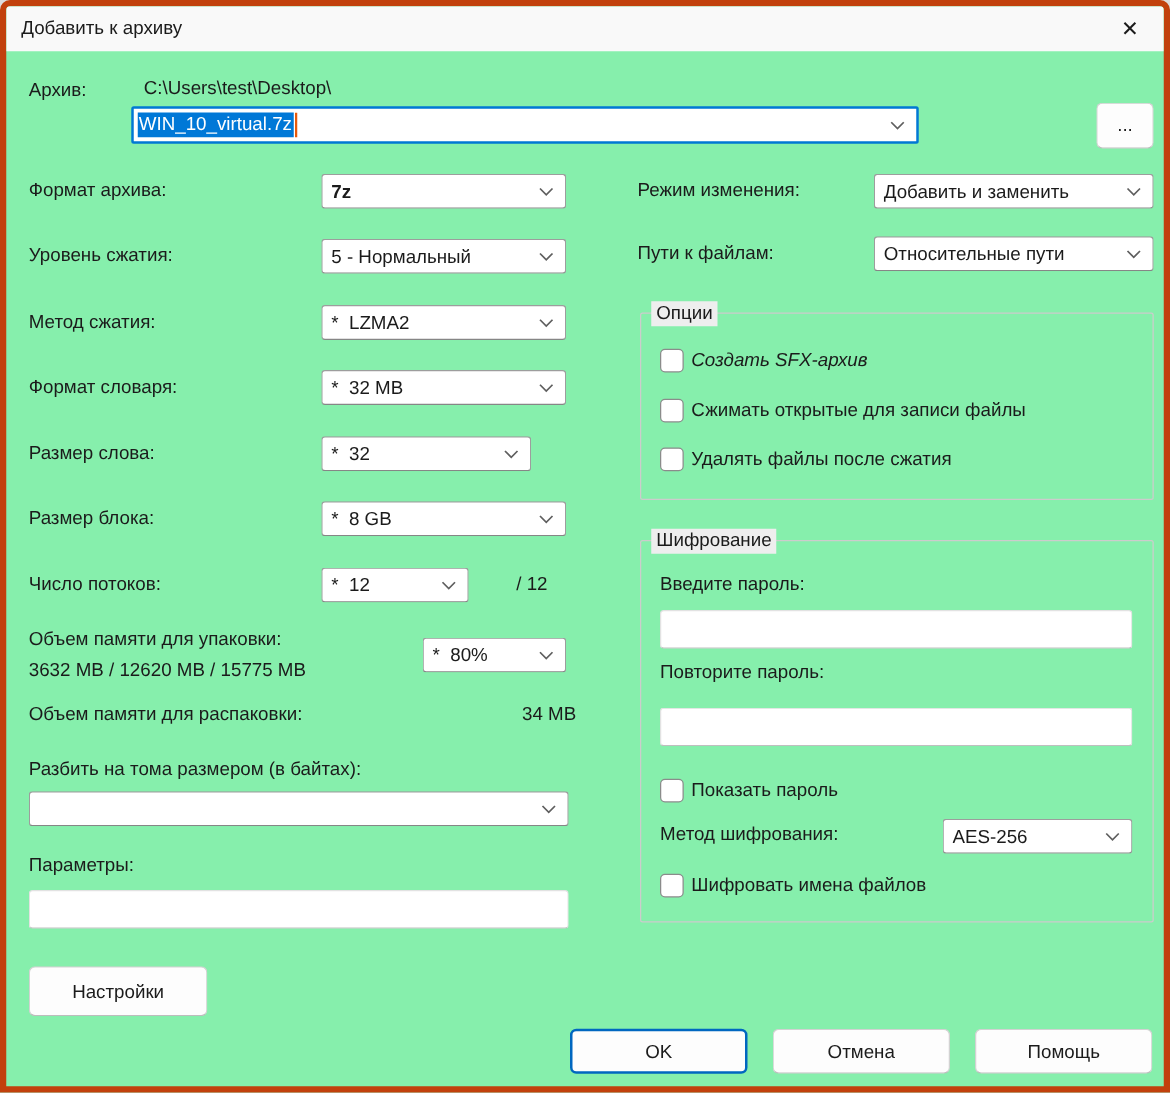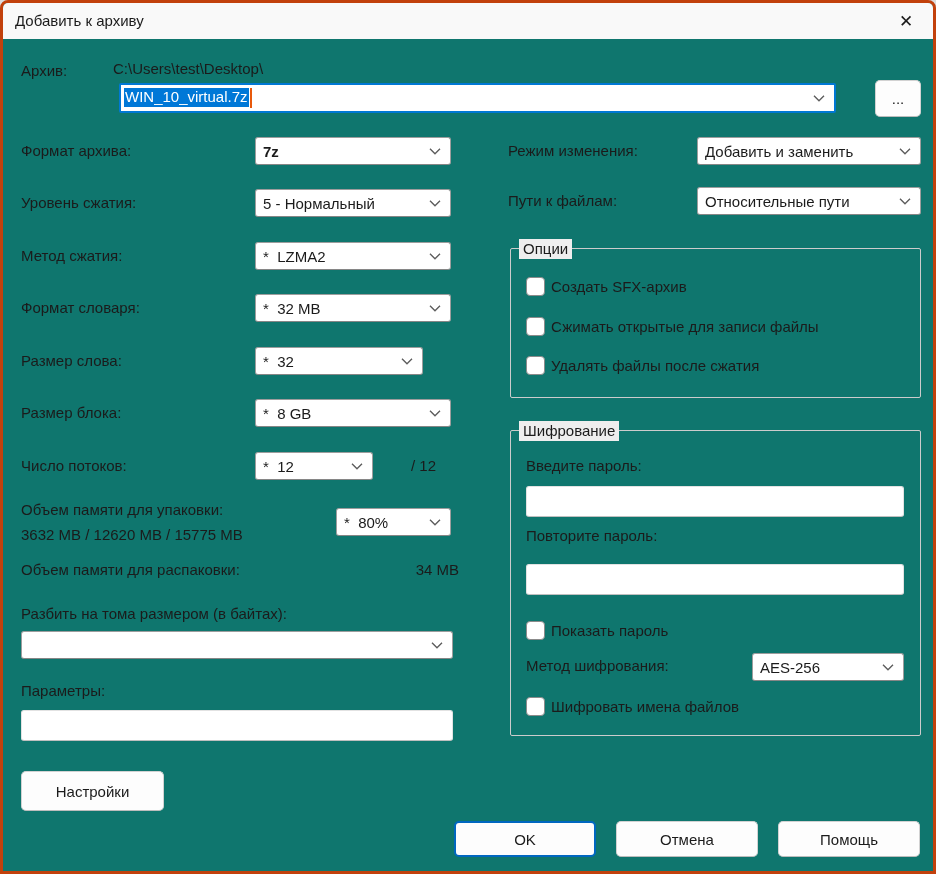--- a/index.html
+++ b/index.html
@@ -5,22 +5,22 @@
   * { box-sizing: border-box; margin: 0; padding: 0; }
   html, body { width: 936px; height: 874px; }
   body {
     font-family: "Liberation Sans", sans-serif;
     font-size: 15px;
     color: #1b1b1b;
     background: #dcdcdc;
   }
   .window {
     position: absolute; left: 0; top: 0; width: 936px; height: 874px;
-    background: #0f766e;
-    border: 3px solid #c2410c;
+    background: #86efac;
+    border: 5px solid #c2410c;
     border-radius: 8px 8px 0 0;
     overflow: hidden;
     padding-left: 28px;
   }
   .titlebar {
     position: absolute; left: 0; top: 0; width: 100%; height: 36px;
     background: #f9f9f9;
   }
   .title-text {
     position: absolute; left: 12px; top: 0; line-height: 36px; font-size: 15px;
@@ -108,21 +108,21 @@
   <div class="titlebar">
     <div class="title-text">Добавить к архиву</div>
     <div class="close-btn">
       <span>✕</span>
     </div>
   </div>
 
   <div class="lbl" style="left:18px; top:59px;">Архив:</div>
   <div class="lbl" style="left:110px; top:57px;">C:\Users\test\Desktop\</div>
 
-  <div class="combo combo-focused" style="left:116px; top:80px; width:717px; height:30px;">
+  <div class="combo combo-focused" style="left:100px; top:80px; width:630px; height:30px;">
     <span class="combo-text"><span class="sel-text">WIN_10_virtual.7z</span><span class="caret"></span></span>
     <svg class="chevron" viewBox="0 0 12 8">
         <polyline points="1,1 6,6 11,1" fill="none" stroke="#5f5f5f" stroke-width="1.4"></polyline>
       </svg>
   </div>
 
   <button class="btn" style="left:872px; top:77px; width:46px; height:37px;">...</button>
 
   <div class="lbl" style="left:18px; top:139px;">Формат архива:</div>
   <div class="combo" style="left:252px; top:134px; width:196px;font-weight:bold;">
@@ -217,21 +217,21 @@
   <div class="lbl" style="left:505px; top:189px;">Пути к файлам:</div>
   <div class="combo" style="left:694px; top:184px; width:224px;">
     <span class="combo-text">Относительные пути</span>
     <svg class="chevron" viewBox="0 0 12 8">
         <polyline points="1,1 6,6 11,1" fill="none" stroke="#5f5f5f" stroke-width="1.4"></polyline>
       </svg>
   </div>
 
   <div class="group" style="left:507px; top:245px; width:411px; height:150px;">
     <span class="group-title">Опции</span>
-    <div class="cb-row" style="left:15px; top:28px;">
+    <div class="cb-row" style="left:15px; top:28px;font-style:italic;">
       <span class="cb-box"></span>
       <span class="cb-label">Создать SFX-архив</span>
     </div>
     <div class="cb-row" style="left:15px; top:68px;">
       <span class="cb-box"></span>
       <span class="cb-label">Сжимать открытые для записи файлы</span>
     </div>
     <div class="cb-row" style="left:15px; top:107px;">
       <span class="cb-box"></span>
       <span class="cb-label">Удалять файлы после сжатия</span>

